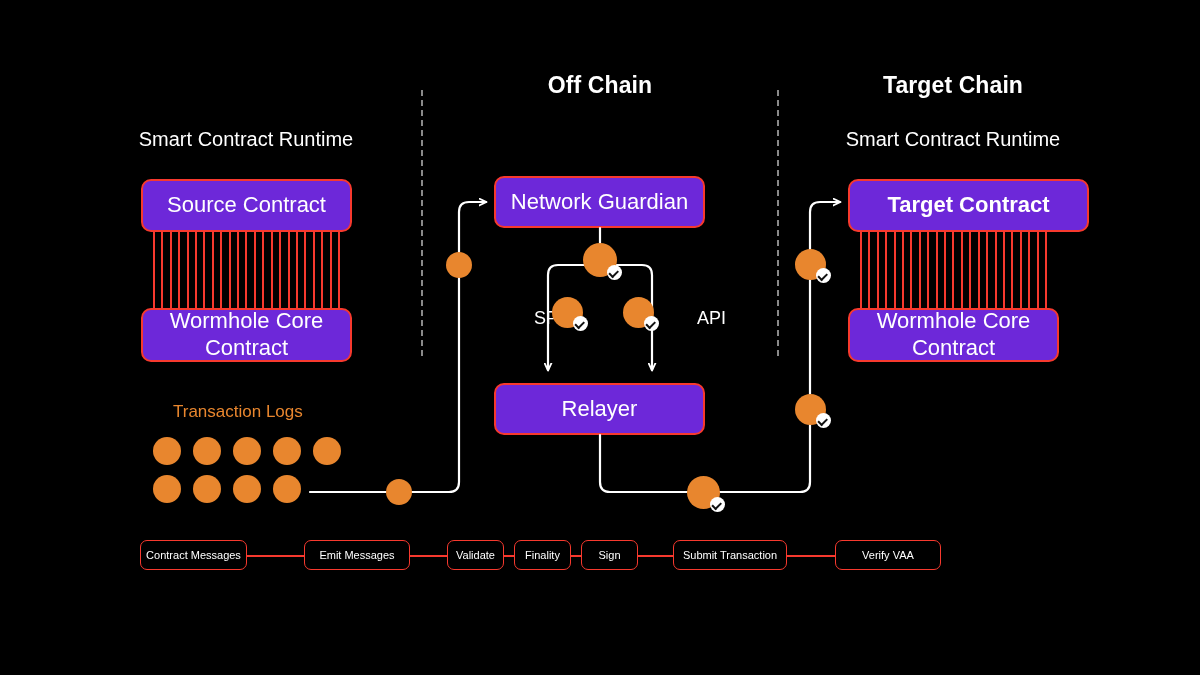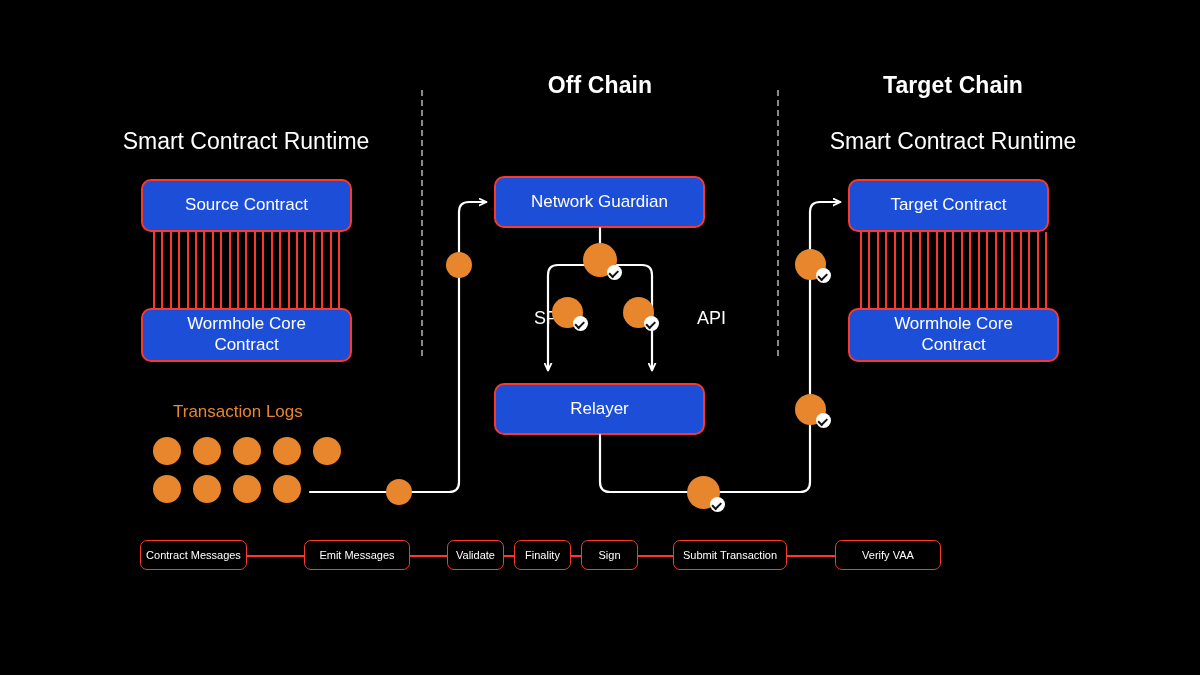--- a/index.html
+++ b/index.html
@@ -2,29 +2,29 @@
 <html><head>
 <meta charset="utf-8">
 <style>
   html,body{margin:0;padding:0;background:#000;}
   body{width:1200px;height:675px;overflow:hidden;
        font-family:"Liberation Sans","DejaVu Sans",sans-serif;}
   #stage{position:relative;width:1200px;height:675px;background:#000;}
 
   .col-title{position:absolute;color:#fff;font-size:23px;font-weight:bold;
              text-align:center;letter-spacing:.1px;white-space:nowrap;}
-  .col-sub{position:absolute;color:#fff;font-size:23px;text-align:center;
+  .col-sub{position:absolute;color:#fff;font-size:20px;text-align:center;
            white-space:nowrap;}
 
   .divider{position:absolute;width:0;border-left:2px dashed #8a8a8a;}
 
   .rbox{position:absolute;box-sizing:border-box;border:2px solid #F7392E;
-        border-radius:10px;background:#1d4ed8;color:#fff;display:flex;
+        border-radius:10px;background:#6d28d9;color:#fff;display:flex;
         align-items:center;justify-content:center;text-align:center;
-        font-size:17px;line-height:1.22;}
+        font-size:22px;line-height:1.22;}
 
   .bars{position:absolute;display:flex;justify-content:space-between;
         box-sizing:border-box;}
   .bars i{display:block;width:2px;background:#F7392E;height:100%;}
 
   .tx-label{position:absolute;color:#E8862E;font-size:17px;white-space:nowrap;}
 
   .dot{position:absolute;border-radius:50%;background:#E8862E;}
   .dot.badge::after{content:"";position:absolute;right:-5px;bottom:-3px;
         width:15px;height:15px;border-radius:50%;background:#fff;}
@@ -108,21 +108,21 @@
       <div class="dot" style="left: 273px; top: 475px; width: 28px; height: 28px;"></div>
     </div>
 
   <div class="rbox" style="left:494px;top:176px;width:211px;height:52px;">Network Guardian</div>
 
   <div class="rbox" style="left:494px;top:383px;width:211px;height:52px;">Relayer</div>
 
   <div class="plabel" style="left:498px;top:308px;">SPY</div>
   <div class="plabel" style="left:661px;top:308px;">API</div>
 
-  <div class="rbox" style="left:848px;top:179px;width:201px;height:53px;">Target Contract</div>
+  <div class="rbox" style="left:848px;top:179px;width:241px;height:53px;font-weight:bold;">Target Contract</div>
 
   <div class="bars" id="target-bars" style="left:860px;top:232px;width:187px;height:76px;">
       <i></i>
       <i></i>
       <i></i>
       <i></i>
       <i></i>
       <i></i>
       <i></i>
       <i></i>

